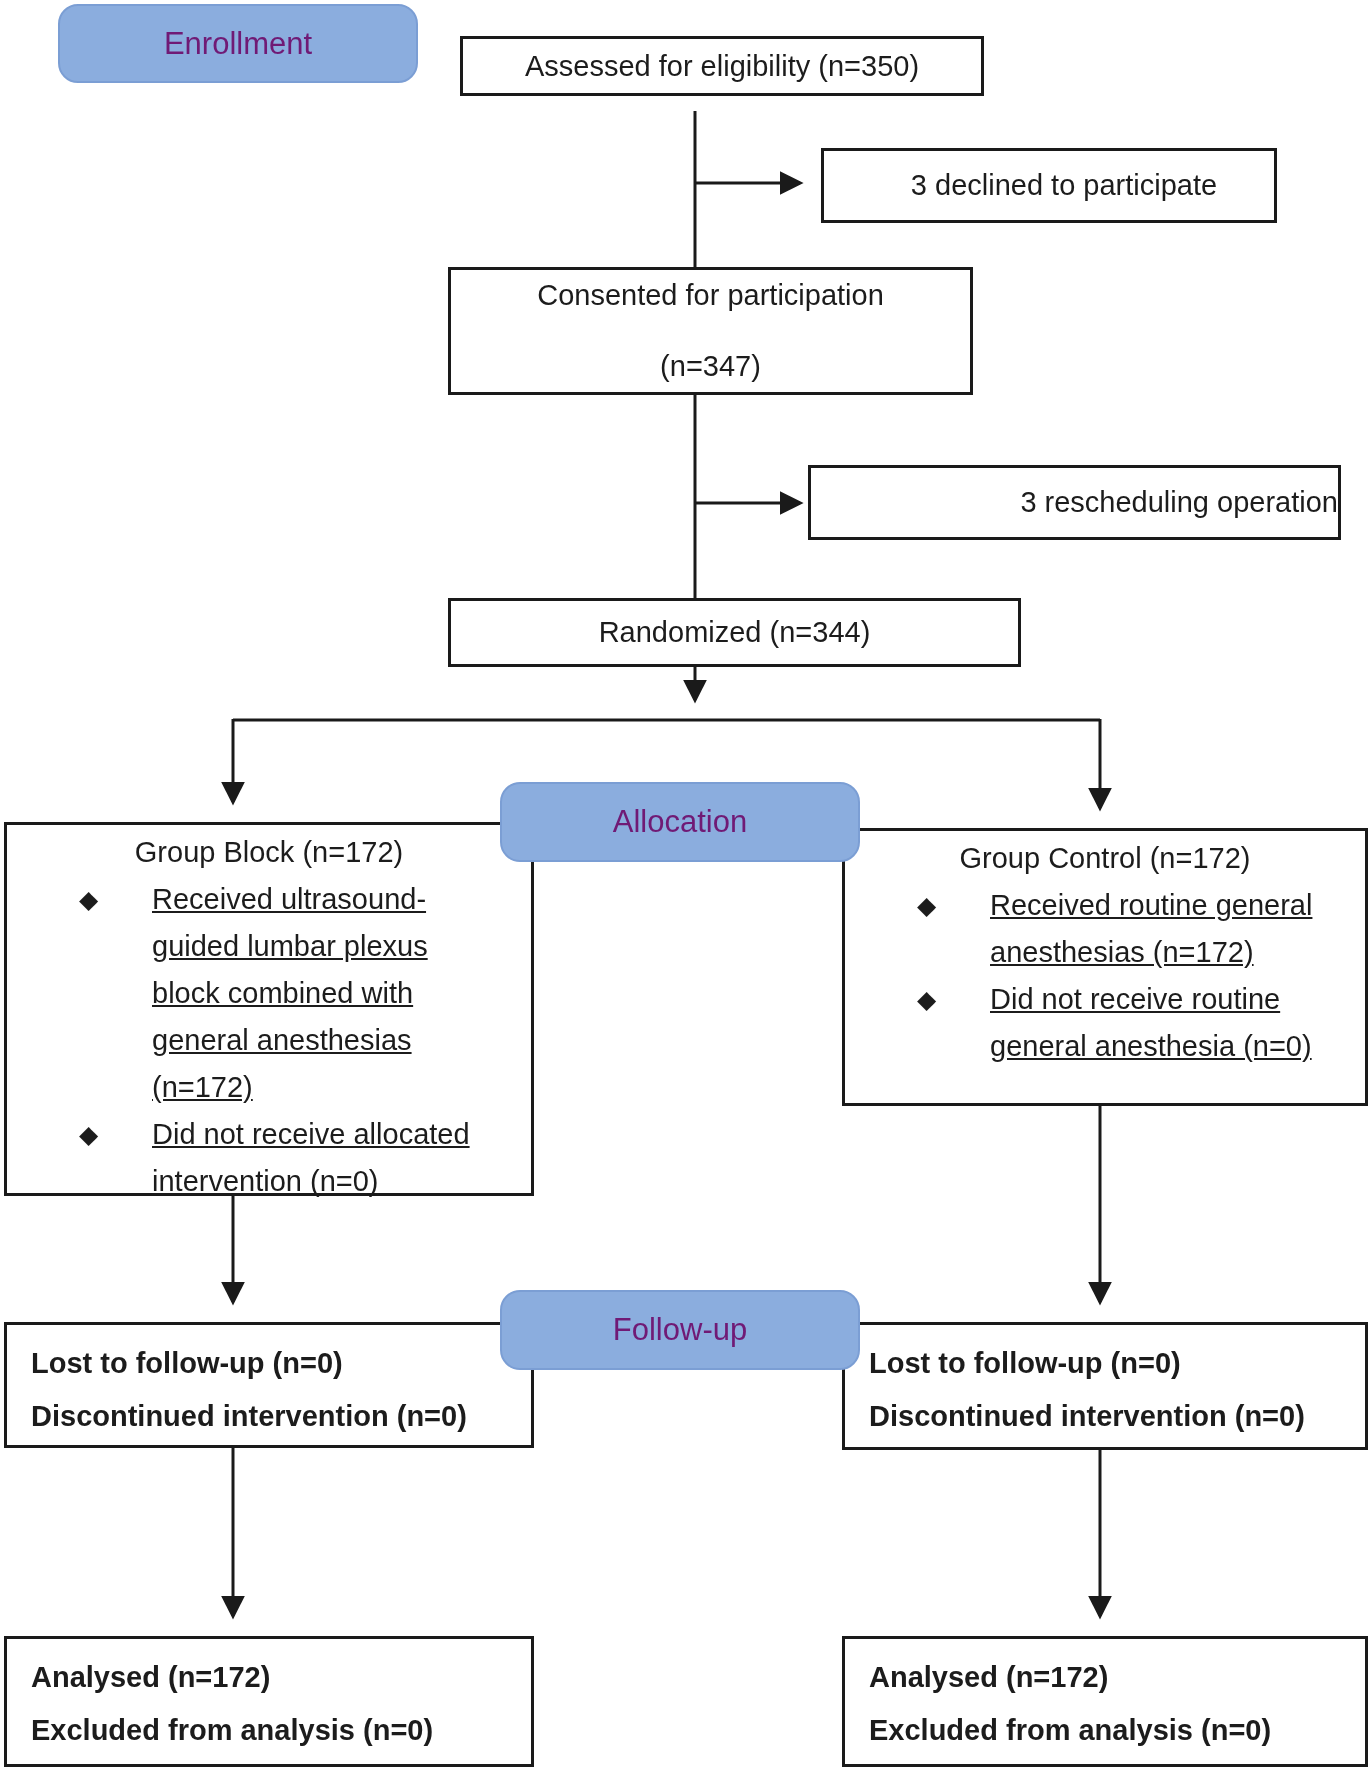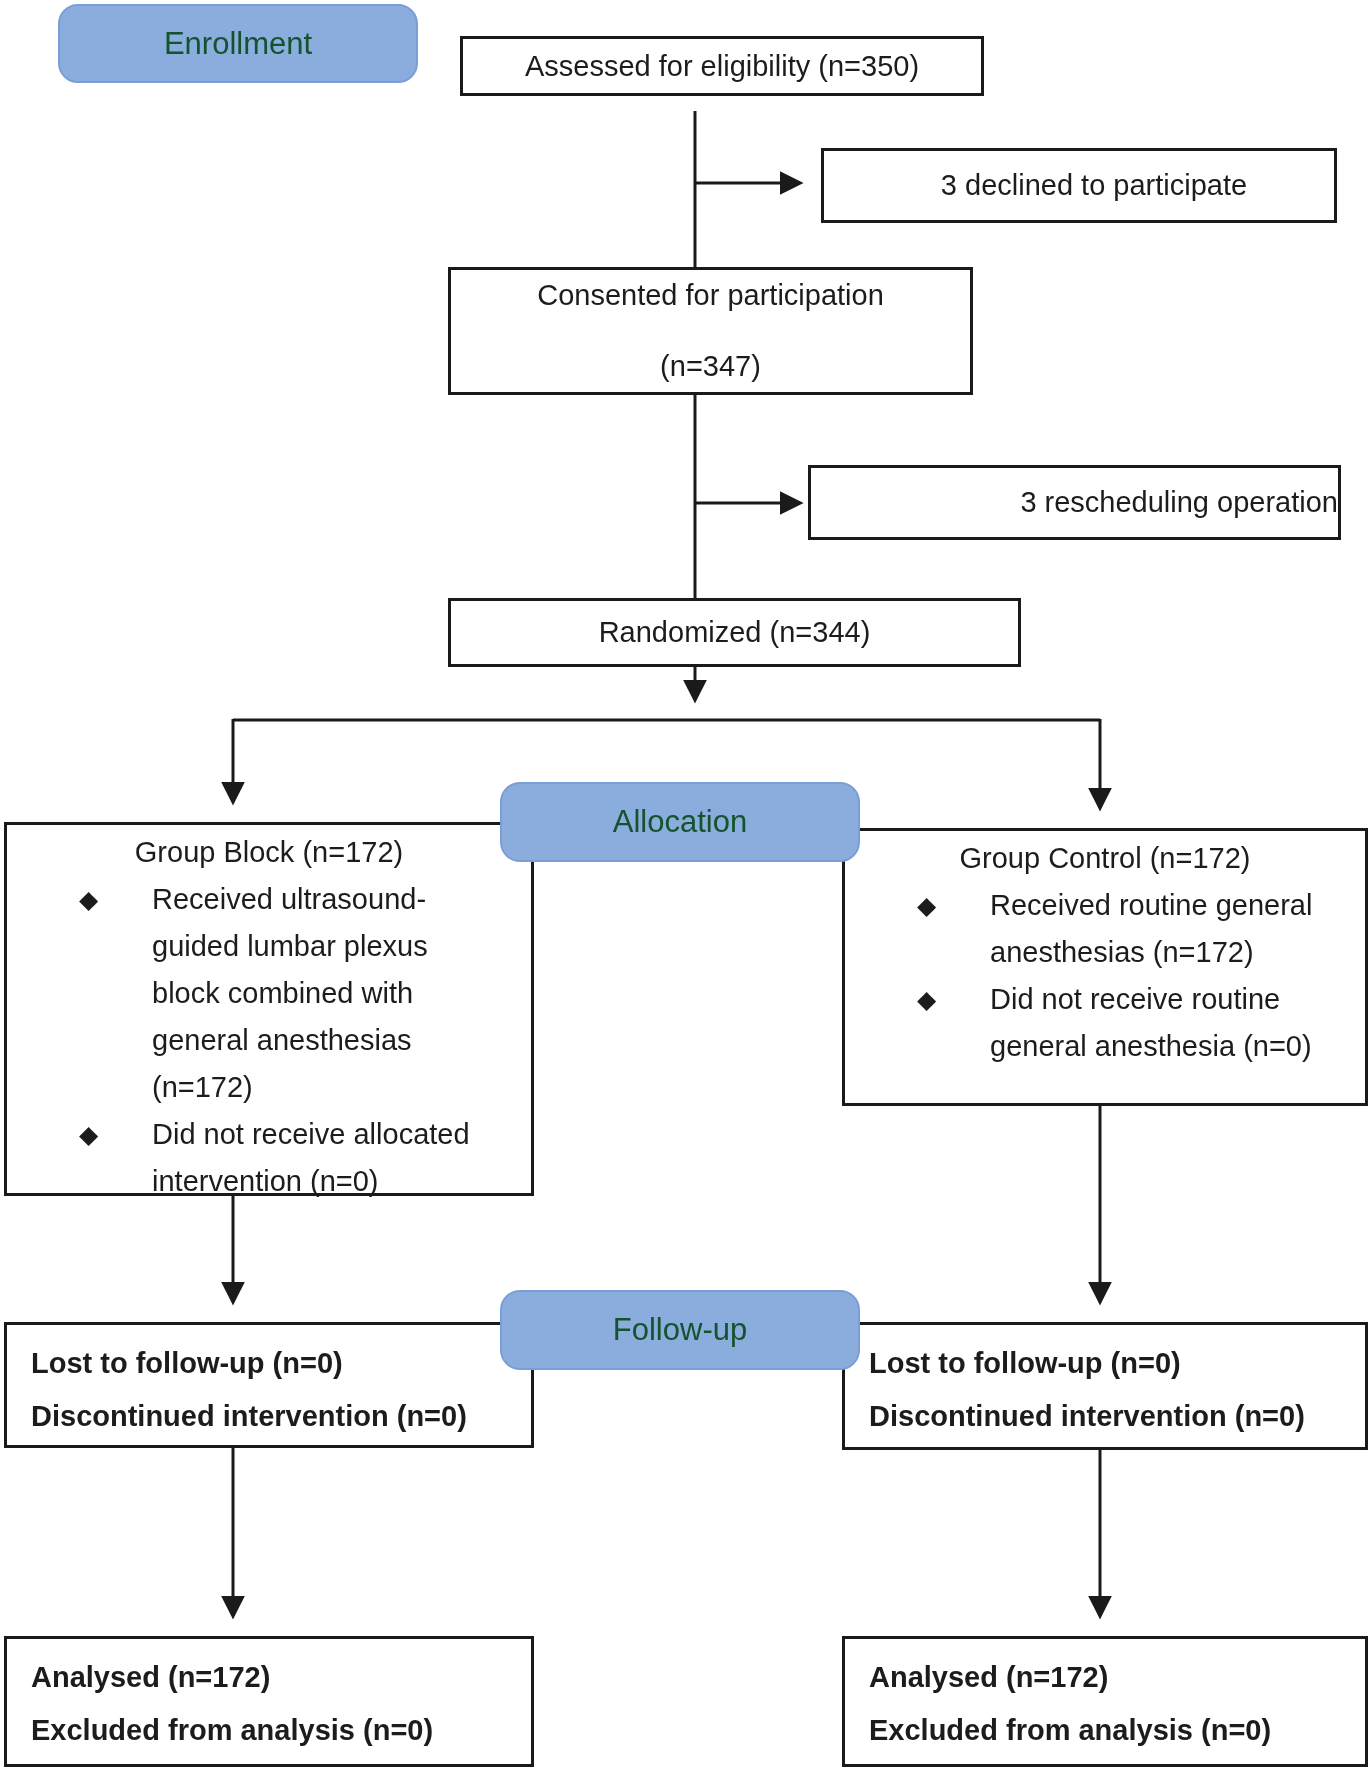--- a/index.html
+++ b/index.html
@@ -27,21 +27,21 @@
   .badge {
     position: absolute;
     z-index: 3;
     background: #8badde;
     border: 2px solid #7b9ed4;
     border-radius: 20px;
     display: flex;
     align-items: center;
     justify-content: center;
     font-size: 31px;
-    color: #14532d;
+    color: #701a75;
     box-sizing: border-box;
   }
   .fbox {
     position: absolute;
     z-index: 2;
     background: #ffffff;
     border: 3px solid #1a1a1a;
     box-sizing: border-box;
   }
   .center-text {
@@ -75,35 +75,36 @@
   }
   .diamond {
     flex: 0 0 145px;
     box-sizing: border-box;
     padding-left: 72px;
     font-size: 25px;
     line-height: 47px;
   }
   .bullet-text {
     width: 335px;
+    text-decoration: underline;
   }
   .left-lines {
     padding: 12px 10px 0 24px;
     font-size: 29px;
     line-height: 53px;
     font-weight: bold;
   }
   
   #badge-enrollment { left: 58px;  top: 4px;    width: 360px; height: 79px; }
   #badge-allocation { left: 500px; top: 782px;  width: 360px; height: 80px; }
   #badge-followup   { left: 500px; top: 1290px; width: 360px; height: 80px; }
   #badge-analysis   { left: 500px; top: 1608px; width: 360px; height: 80px; }
 
   #box-assessed     { left: 460px; top: 36px;   width: 524px; height: 60px; }
-  #box-declined     { left: 821px; top: 148px;  width: 516px; height: 75px; padding-left: 30px; }
+  #box-declined     { left: 821px; top: 148px;  width: 456px; height: 75px; padding-left: 30px; }
   #box-consented    { left: 448px; top: 267px;  width: 525px; height: 128px; gap: 16px; }
   #box-rescheduling { left: 808px; top: 465px;  width: 533px; height: 75px; justify-content: flex-end; }
   #box-randomized   { left: 448px; top: 598px;  width: 573px; height: 69px; }
 
   #box-group-block   { left: 4px;   top: 822px;  width: 530px; height: 374px; }
   #box-group-control { left: 842px; top: 828px;  width: 526px; height: 278px; }
 
   #box-followup-left  { left: 4px;   top: 1322px; width: 530px; height: 126px; }
   #box-followup-right { left: 842px; top: 1322px; width: 526px; height: 128px; }
   #box-analysis-left  { left: 4px;   top: 1636px; width: 530px; height: 131px; }

